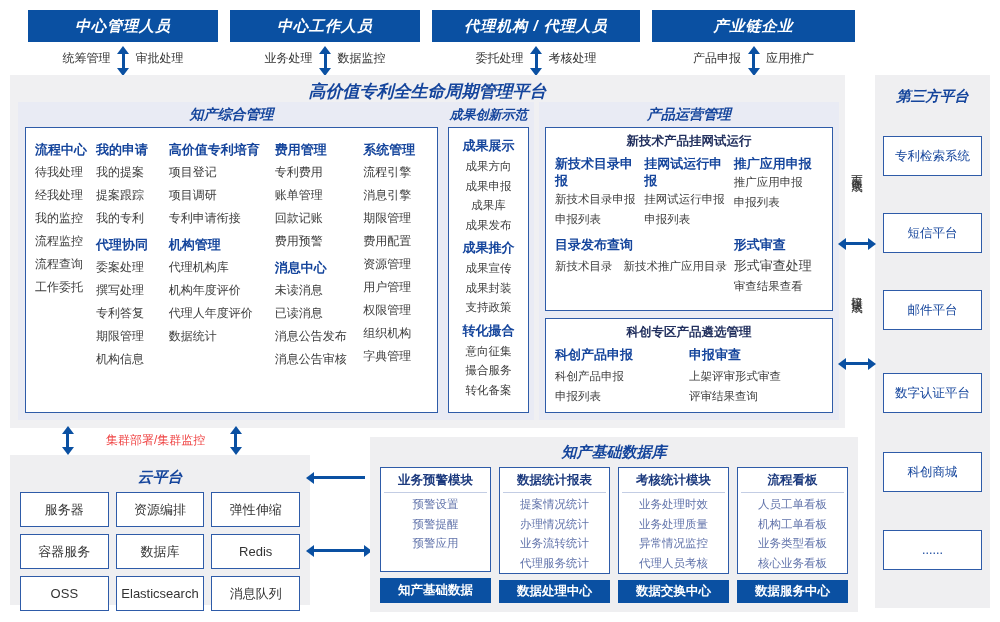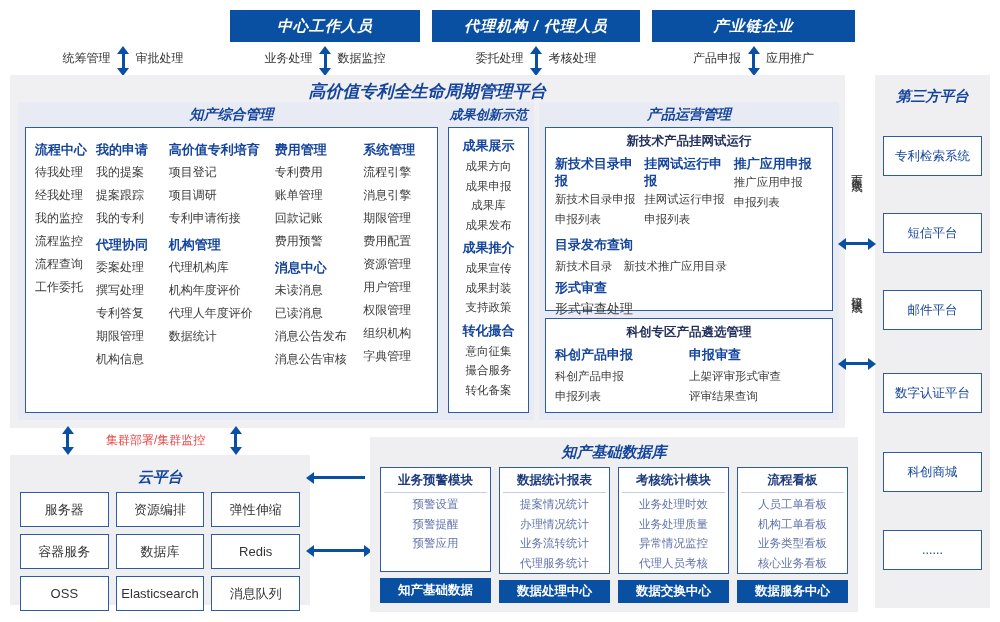--- a/index.html
+++ b/index.html
@@ -51,21 +51,21 @@
 
   .panel.ops { left:529px; width:300px; }
   .obox { position:absolute; left:6px; right:6px; background:#fff; border:1.5px solid #2e5ba8; }
   .obox-title { text-align:center; font-weight:bold; font-size:12.5px; color:#22305e; padding-top:5px; }
   .obox.trial { top:25px; height:184px; padding:0 9px; }
   .obox.kc { top:216px; bottom:7px; padding:0 9px; }
   .tcols { display:flex; margin-top:2px; }
   .tcol { flex:1; }
   .tcol .gh { line-height:17px; padding-top:3px; white-space:normal; }
   .tcol .it { font-size:11.5px; line-height:20px; }
-  .trow { display:flex; margin-top:4px;flex-direction:column; }
+  .trow { display:flex; margin-top:4px; }
   .tleft { flex:2; } .tright { flex:1; }
   .cat-line { display:flex; gap:11px; font-size:11.5px; color:#3c3c3c; line-height:20px; white-space:nowrap; }
   .kc-cols { display:flex; margin-top:2px; }
   .kc-col { flex:1; }
 
   
   .side { position:absolute; left:875px; top:75px; width:115px; height:533px; background:#efeff1; }
   .side-title { text-align:center; padding-top:12px; font-weight:bold; font-style:italic;
                 font-size:14.5px; color:#15459c; }
   .side-box { position:absolute; left:8px; right:8px; height:40px; background:#fff;
@@ -96,20 +96,23 @@
         border-bottom:1px solid #c3cde4; margin:1px 3px 2px; }
   .dit { font-size:11.5px; color:#6274ab; line-height:19.5px; }
   .dbar { margin-top:6px; height:25px; background:#0a50a2; color:#fff; font-weight:bold;
           font-size:12.5px; display:flex; align-items:center; justify-content:center; }
 </style>
 </head>
 <body>
 
 <div id="root">
 
+  <div class="banner" style="left:28px;width:190px;">
+      <span>中心管理人员</span>
+    </div>
   <div class="banner" style="left:230px;width:190px;">
       <span>中心工作人员</span>
     </div>
   <div class="banner" style="left:432px;width:208px;">
       <span>代理机构 / 代理人员</span>
     </div>
   <div class="banner" style="left:652px;width:203px;">
       <span>产业链企业</span>
     </div>
 

